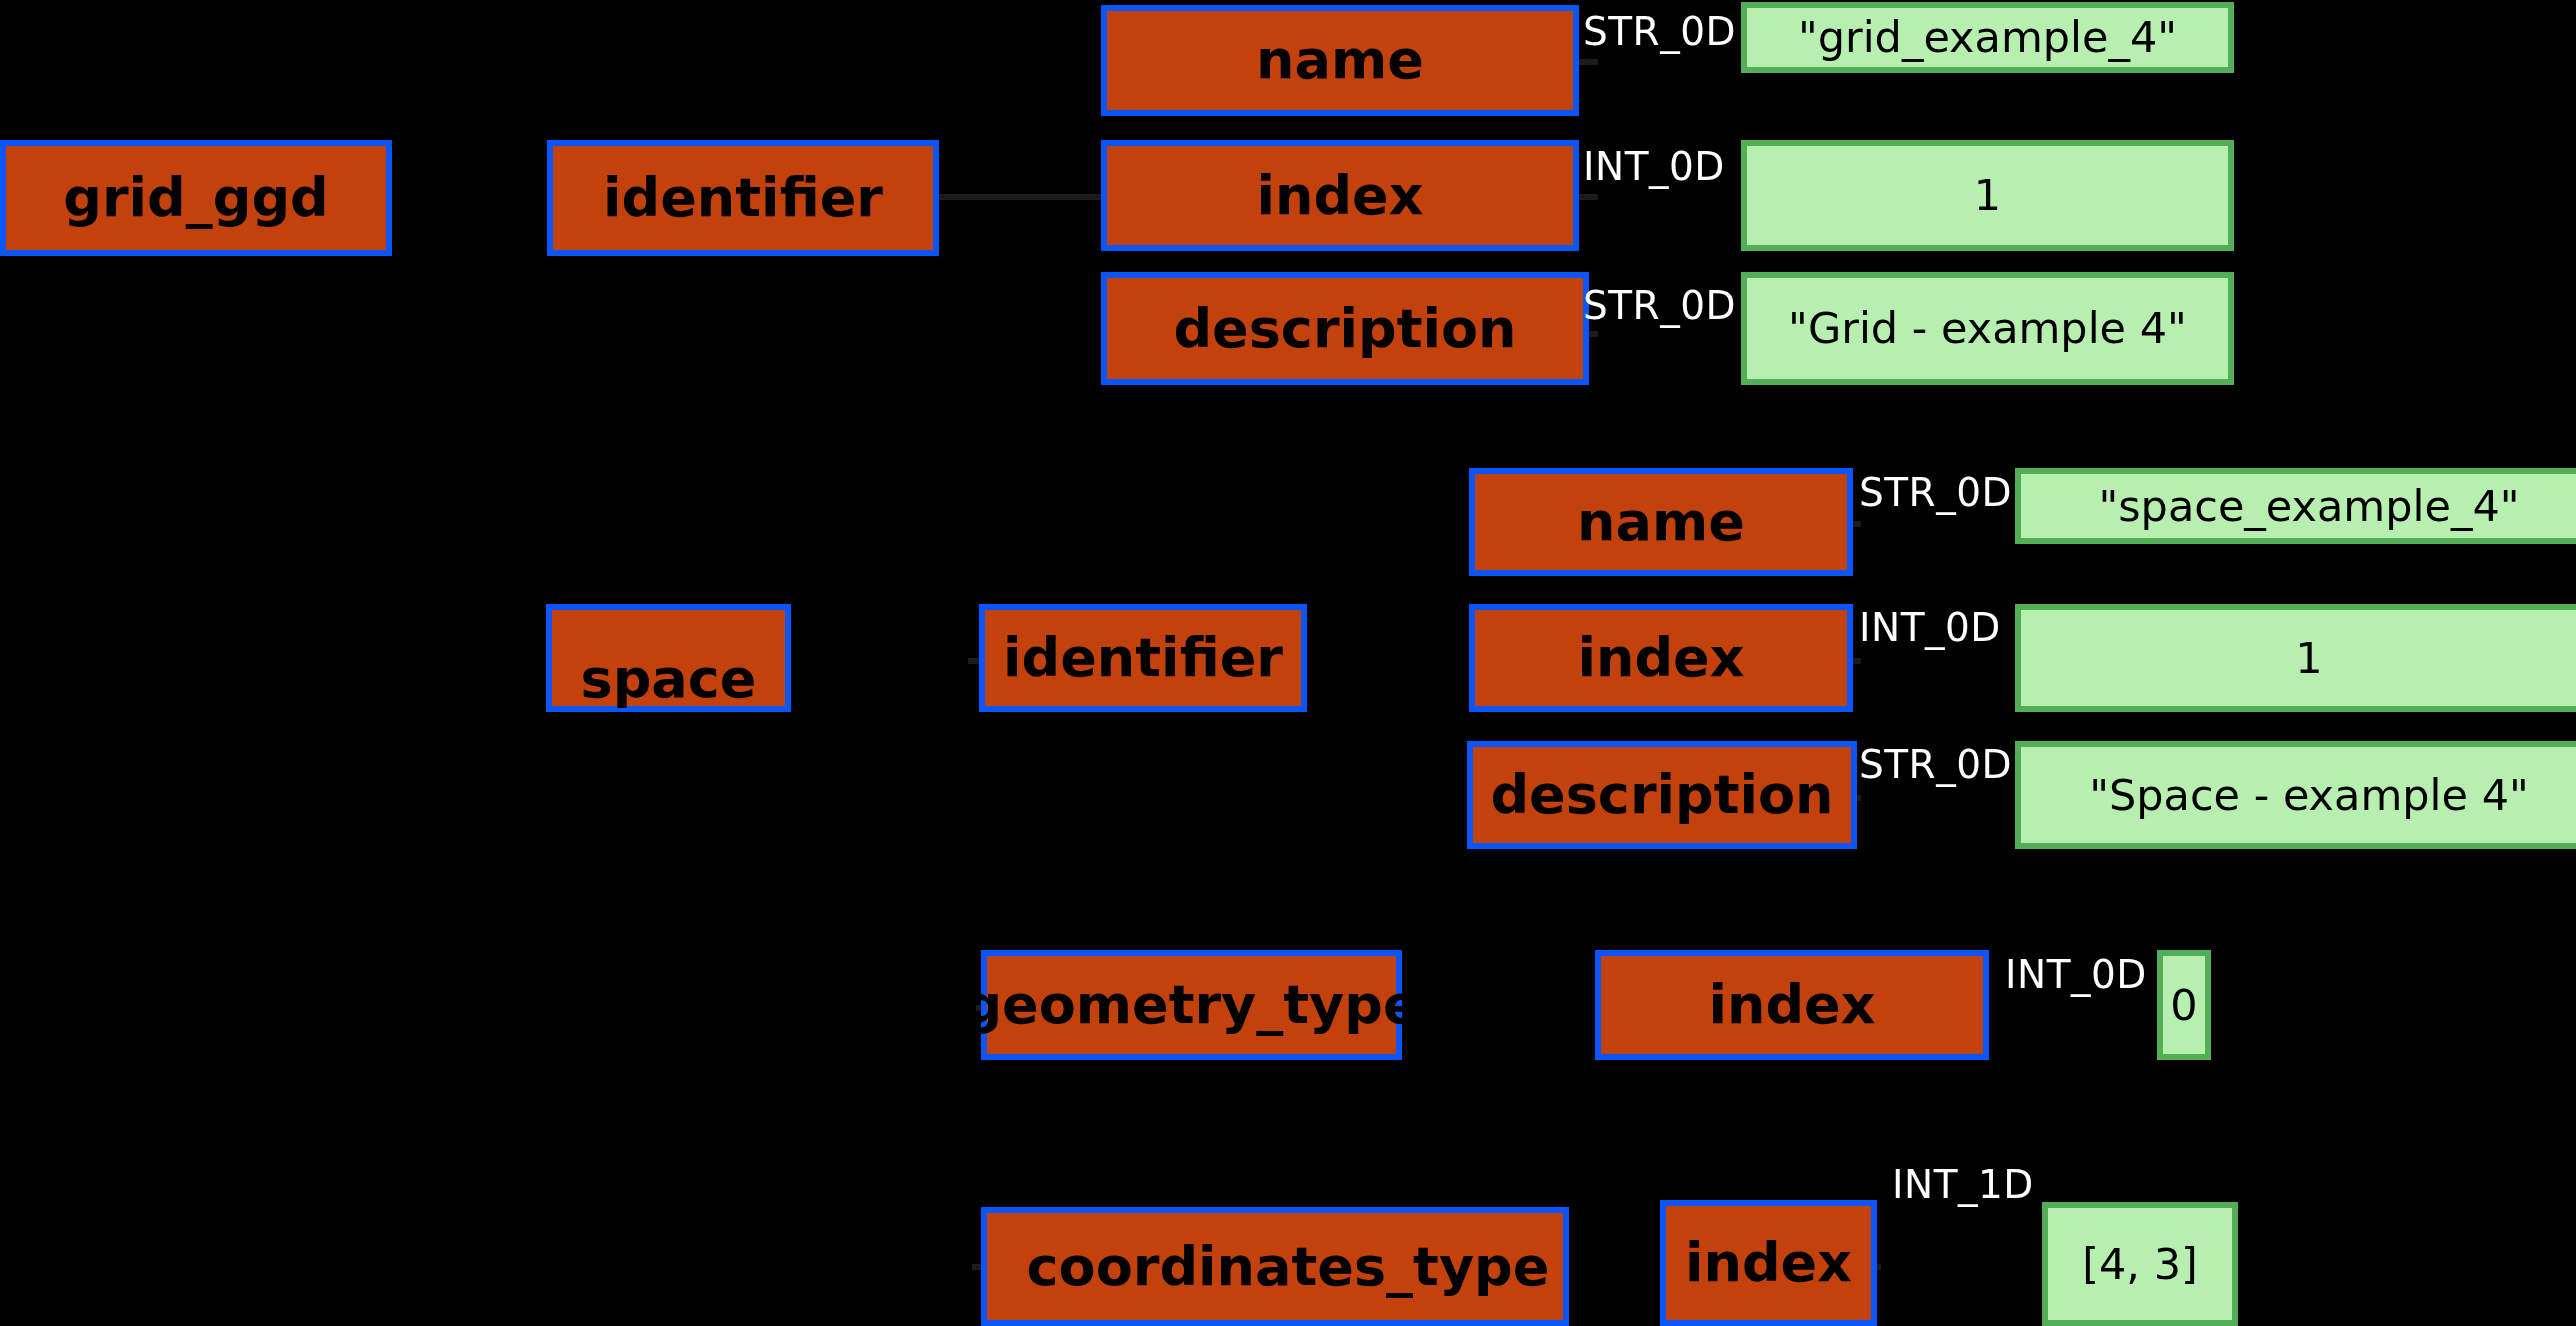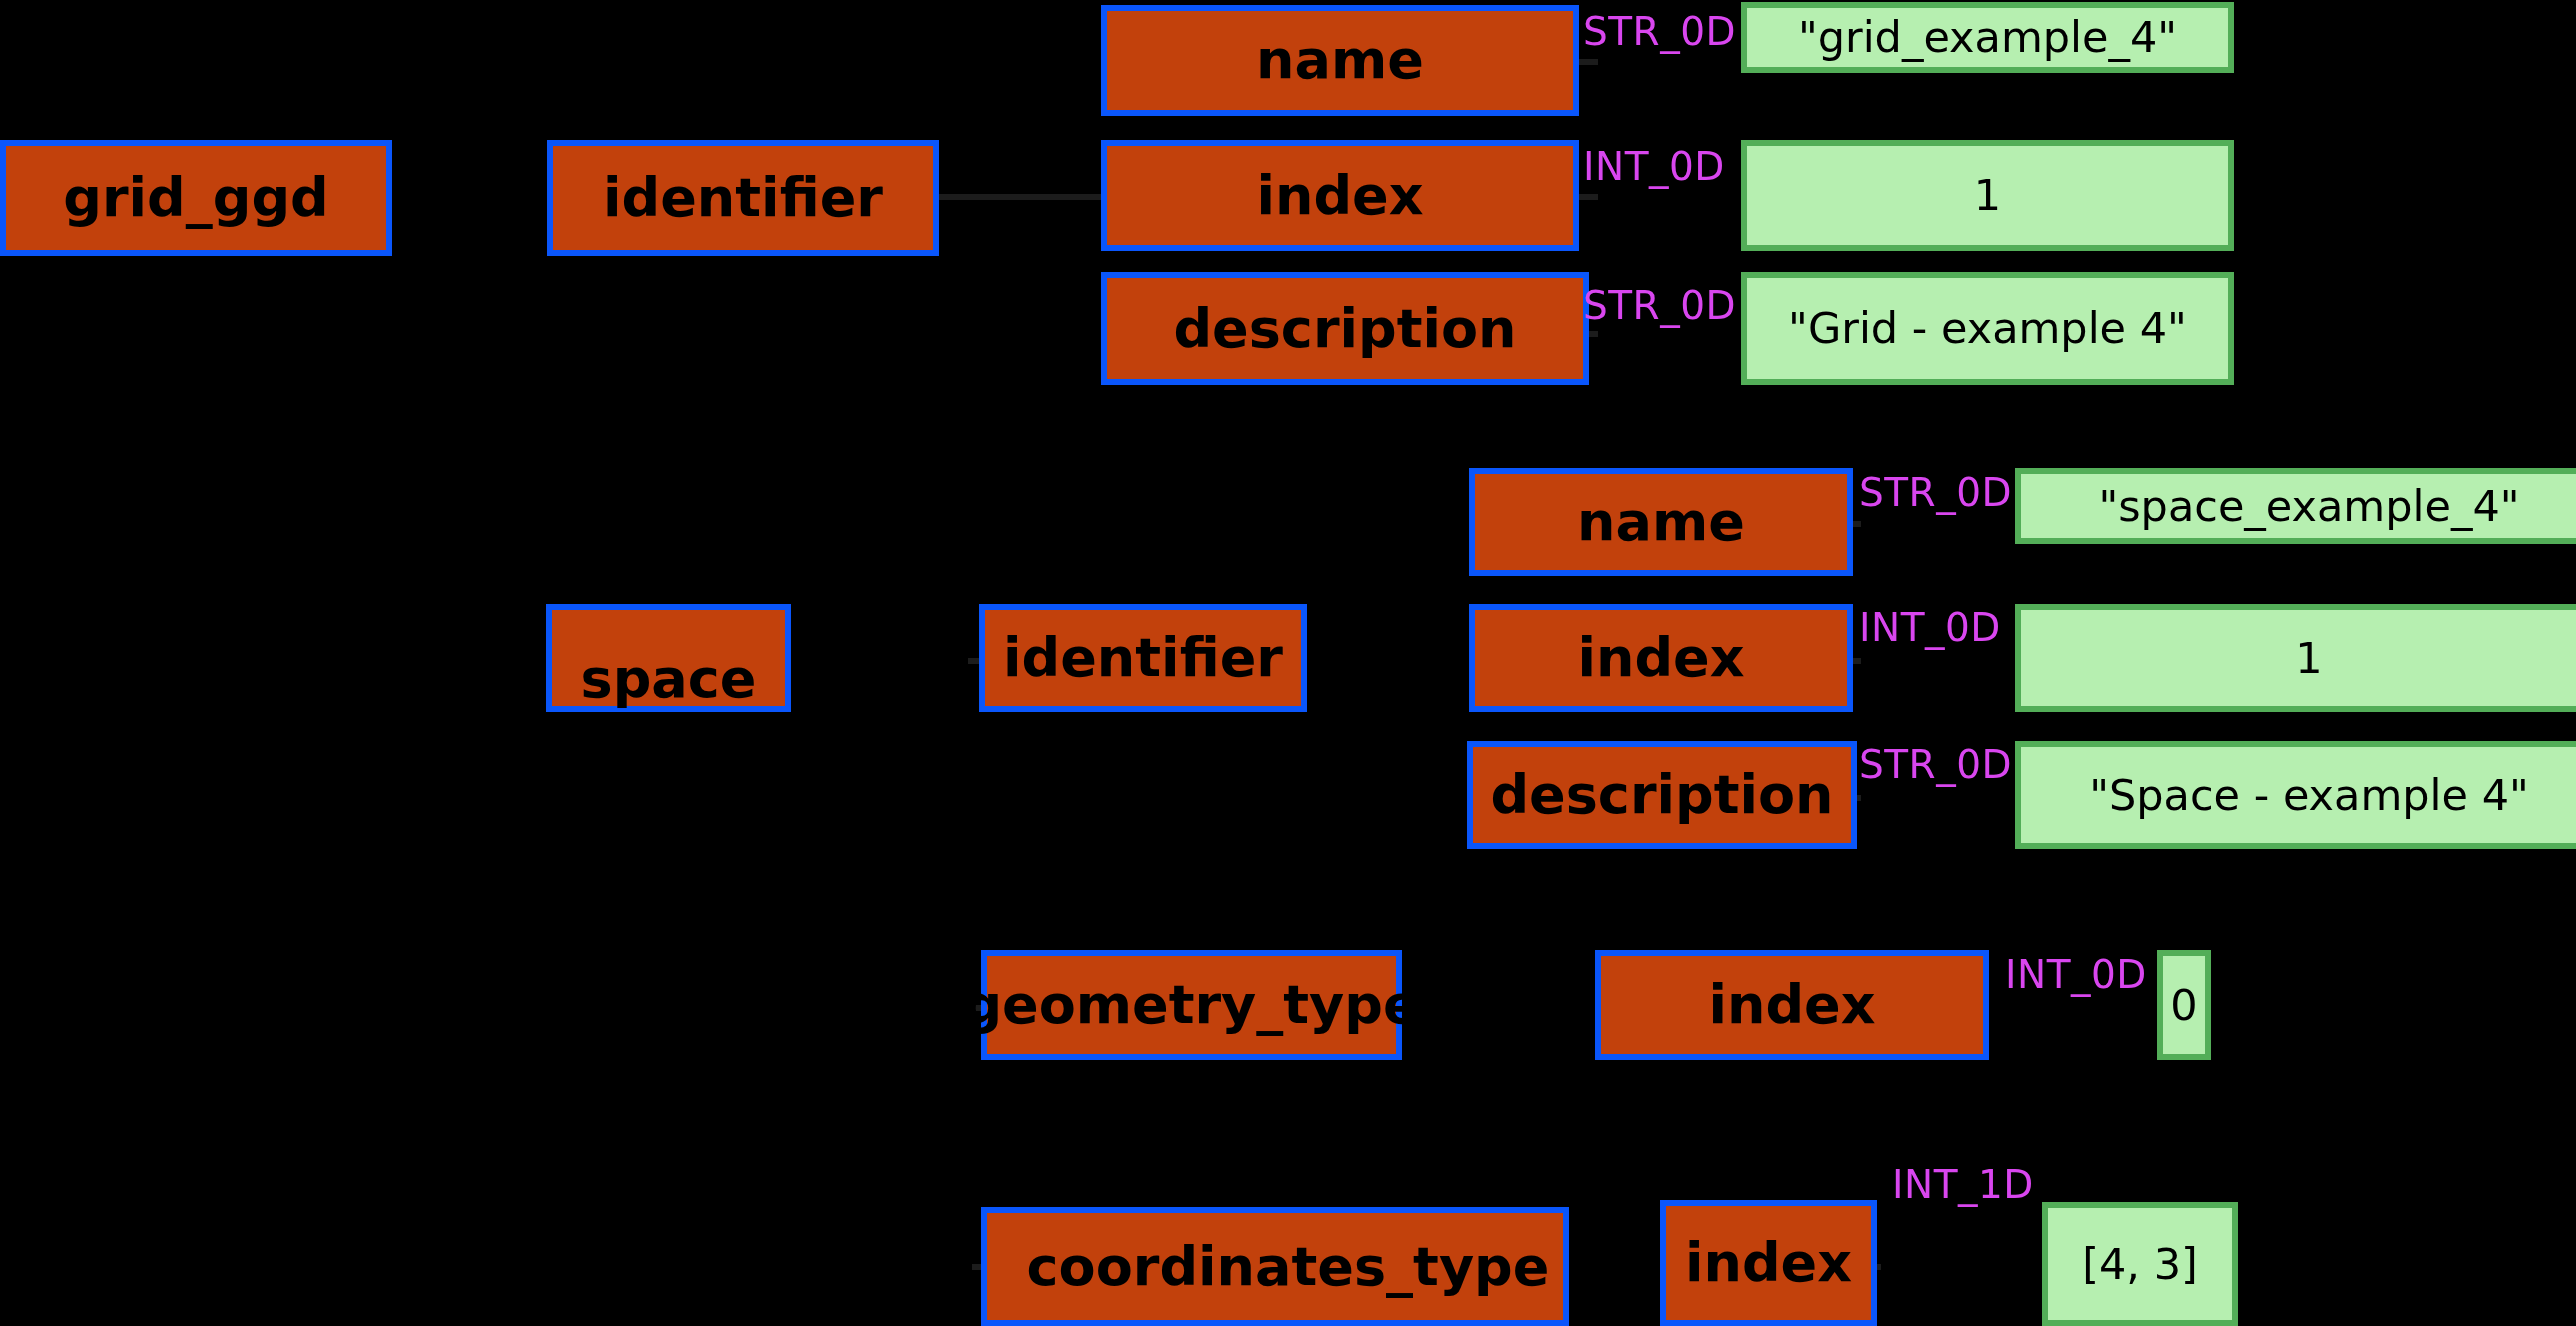--- a/index.html
+++ b/index.html
@@ -35,21 +35,21 @@
   }
   
   .node.green {
     background: #b6efb0;
     border: 6.9px solid #53ae58;
     font-size: 43px;
   }
   
   .type-label {
     position: absolute;
-    color: #d946ef;
+    color: #ffffff;
     font-size: 39px;
     line-height: 1.0;
     white-space: nowrap;
     letter-spacing: 0.5px;
   }
   
   .connector {
     position: absolute;
     background: #1c1c1c;
     height: 5.9px;

